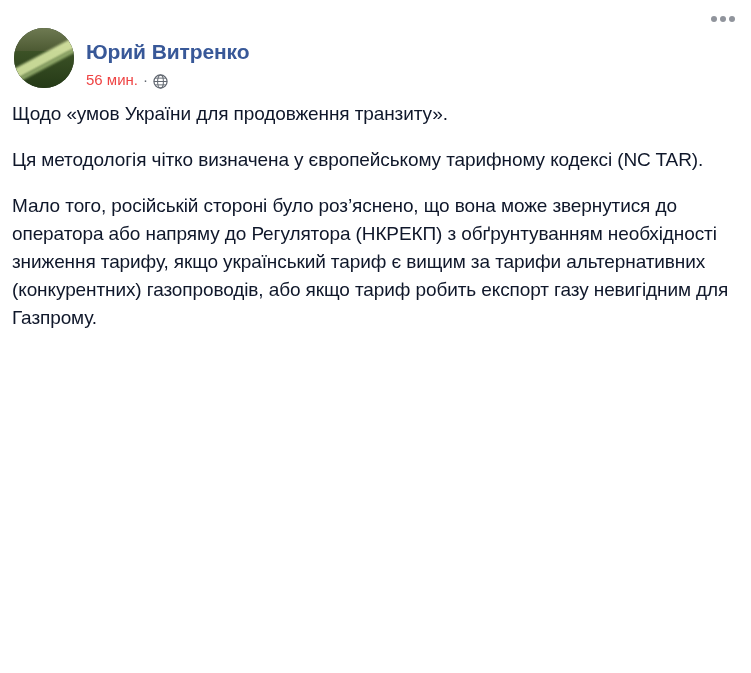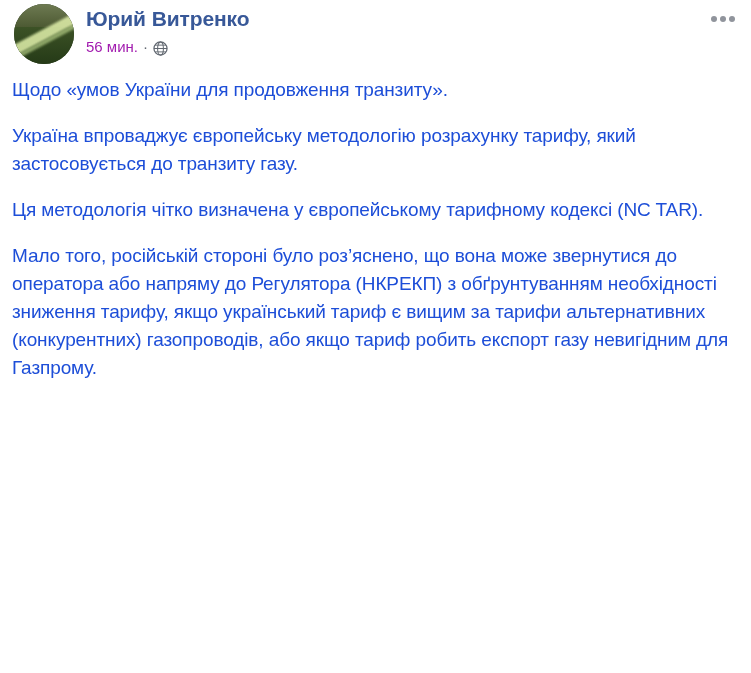--- a/index.html
+++ b/index.html
@@ -16,22 +16,22 @@
   }
   .post {
     width: 751px;
     height: 673px;
     background: #ffffff;
     box-sizing: border-box;
     position: relative;
   }
   .post-header {
     display: flex;
-    align-items: flex-start;
-    padding: 4px 14px 0 14px;
+    align-items: flex-end;
+    padding: 28px 14px 0 14px;
     position: relative;
   }
   .avatar {
     width: 60px;
     height: 60px;
     border-radius: 50%;
     overflow: hidden;
     flex: 0 0 60px;
     position: relative;
     background: #2b3a21;
@@ -82,21 +82,21 @@
     letter-spacing: -0.1px;
   }
   .meta-row {
     display: flex;
     align-items: center;
     margin-top: 6px;
     font-size: 15px;
     color: #616770;
   }
   .meta-time {
-    color: #a21caf;
+    color: #ef4444;
   }
   .meta-dot {
     margin: 0 5px;
     color: #616770;
   }
   .globe-icon {
     display: inline-block;
     width: 15px;
     height: 15px;
     position: relative;
@@ -117,21 +117,21 @@
     border-radius: 50%;
     background: #90949c;
   }
   .post-body {
     padding: 12px 12px 0 12px;
   }
   .post-body p {
     margin: 0 0 18px 0;
     font-size: 19px;
     line-height: 28px;
-    color: #1d4ed8;
+    color: #0f172a;
     letter-spacing: -0.1px;
   }
   .post-body p:last-child {
     margin-bottom: 16px;
   }
 </style>
 </head>
 <body>
 
 <div class="post">
@@ -164,18 +164,17 @@
 
     <div class="menu-dots">
       <span></span>
       <span></span>
       <span></span>
     </div>
   </div>
 
   <div class="post-body">
     <p>Щодо «умов України для продовження транзиту».</p>
-    <p>Україна впроваджує європейську методологію розрахунку тарифу, який застосовується до транзиту газу.</p>
     <p>Ця методологія чітко визначена у європейському тарифному кодексі (NC TAR).</p>
     <p>Мало того, російській стороні було роз’яснено, що вона може звернутися до оператора або напряму до Регулятора (НКРЕКП) з обґрунтуванням необхідності зниження тарифу, якщо український тариф є вищим за тарифи альтернативних (конкурентних) газопроводів, або якщо тариф робить експорт газу невигідним для Газпрому.</p>
   </div>
 
 </div>
 
 </body></html>

